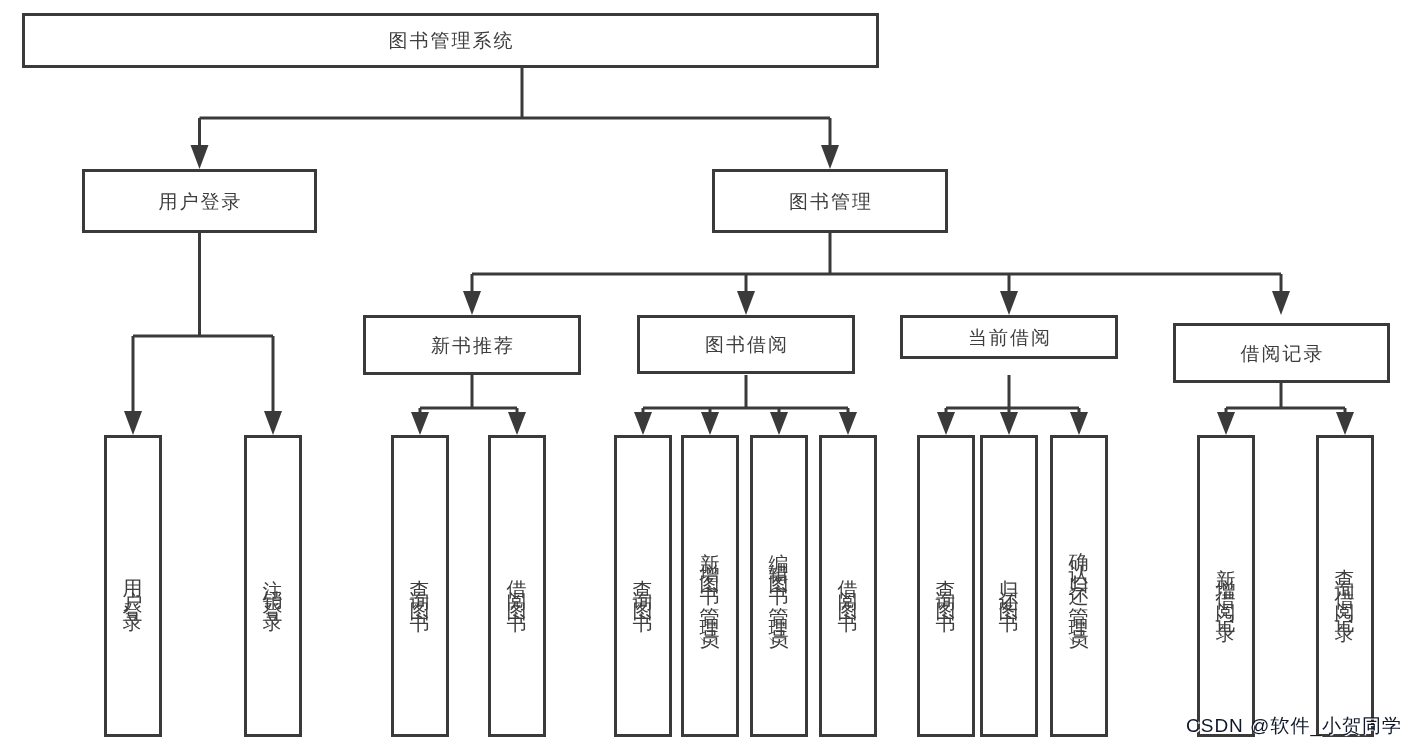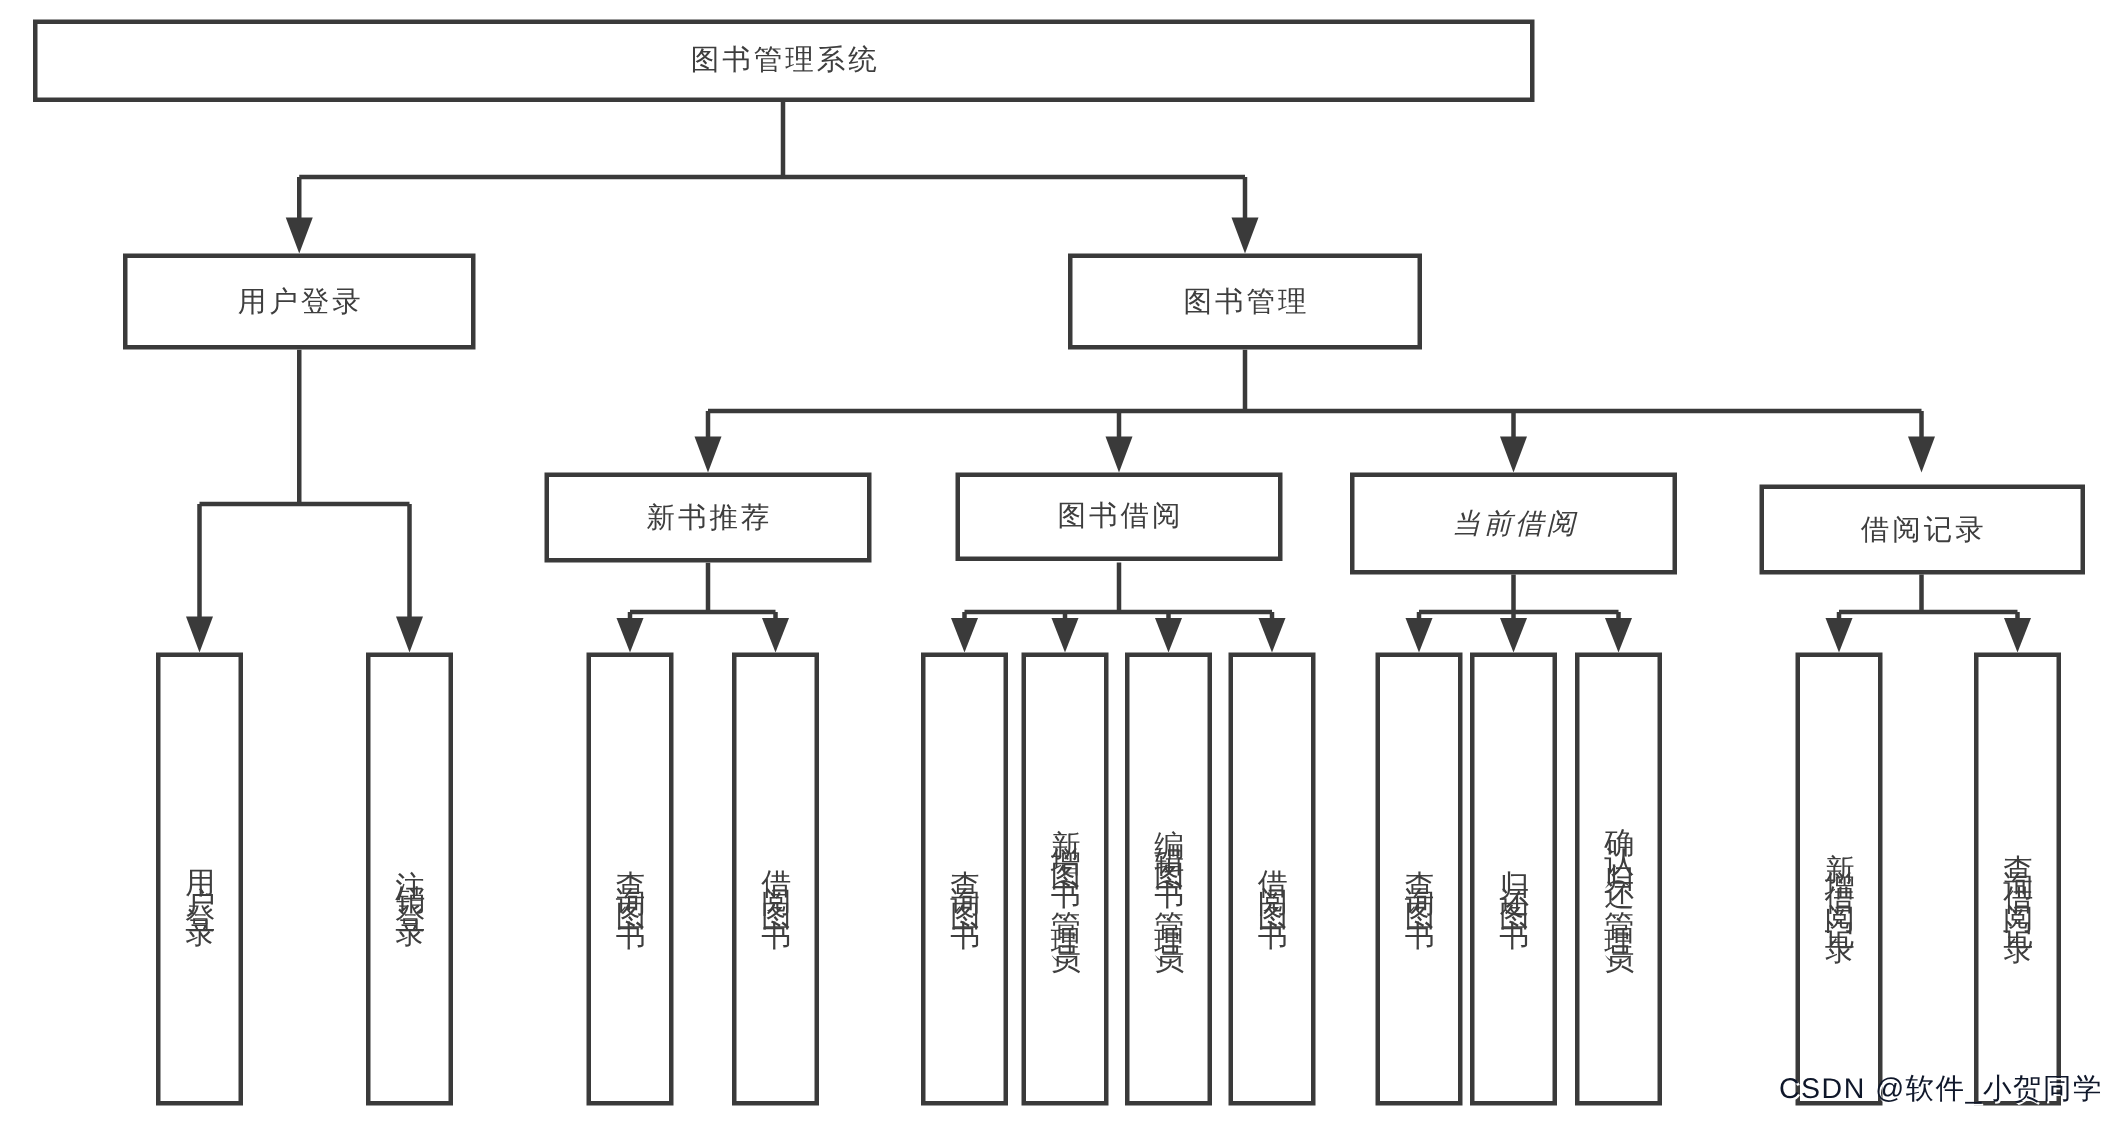--- a/index.html
+++ b/index.html
@@ -116,38 +116,38 @@
     <line x1="1079" y1="408" x2="1079" y2="414"></line>
     <polygon fill="#3a3a3a" stroke="none" points="1070,412 1088,412 1079,435"></polygon>
 
     <path d="M1281,375 V408 M1226,408 H1345"></path>
     <line x1="1226" y1="408" x2="1226" y2="414"></line>
     <polygon fill="#3a3a3a" stroke="none" points="1217,412 1235,412 1226,435"></polygon>
     <line x1="1345" y1="408" x2="1345" y2="414"></line>
     <polygon fill="#3a3a3a" stroke="none" points="1336,412 1354,412 1345,435"></polygon>
   </svg>
 
-  <div class="node hbox" style="left:22px;top:13px;width:1001px;height:55px;">
+  <div class="node hbox" style="left:22px;top:13px;width:857px;height:55px;">
     <span>图书管理系统</span>
   </div>
 
   <div class="node hbox" style="left:82px;top:169px;width:235px;height:64px;">
     <span>用户登录</span>
   </div>
   <div class="node hbox" style="left:363px;top:315px;width:218px;height:60px;">
     <span>新书推荐</span>
   </div>
 
   <div class="node hbox" style="left:712px;top:169px;width:236px;height:64px;">
     <span>图书管理</span>
   </div>
   <div class="node hbox" style="left:637px;top:315px;width:218px;height:59px;">
     <span>图书借阅</span>
   </div>
-  <div class="node hbox" style="left:900px;top:315px;width:218px;height:68px;font-style:italic;">
+  <div class="node hbox" style="left:900px;top:315px;width:218px;height:44px;">
     <span>当前借阅</span>
   </div>
   <div class="node hbox" style="left:1173px;top:323px;width:217px;height:60px;">
     <span>借阅记录</span>
   </div>
 
   <div class="node leaf" style="left:104px;top:435px;">
     <span>用户登录</span>
   </div>
   <div class="node leaf" style="left:244px;top:435px;">

